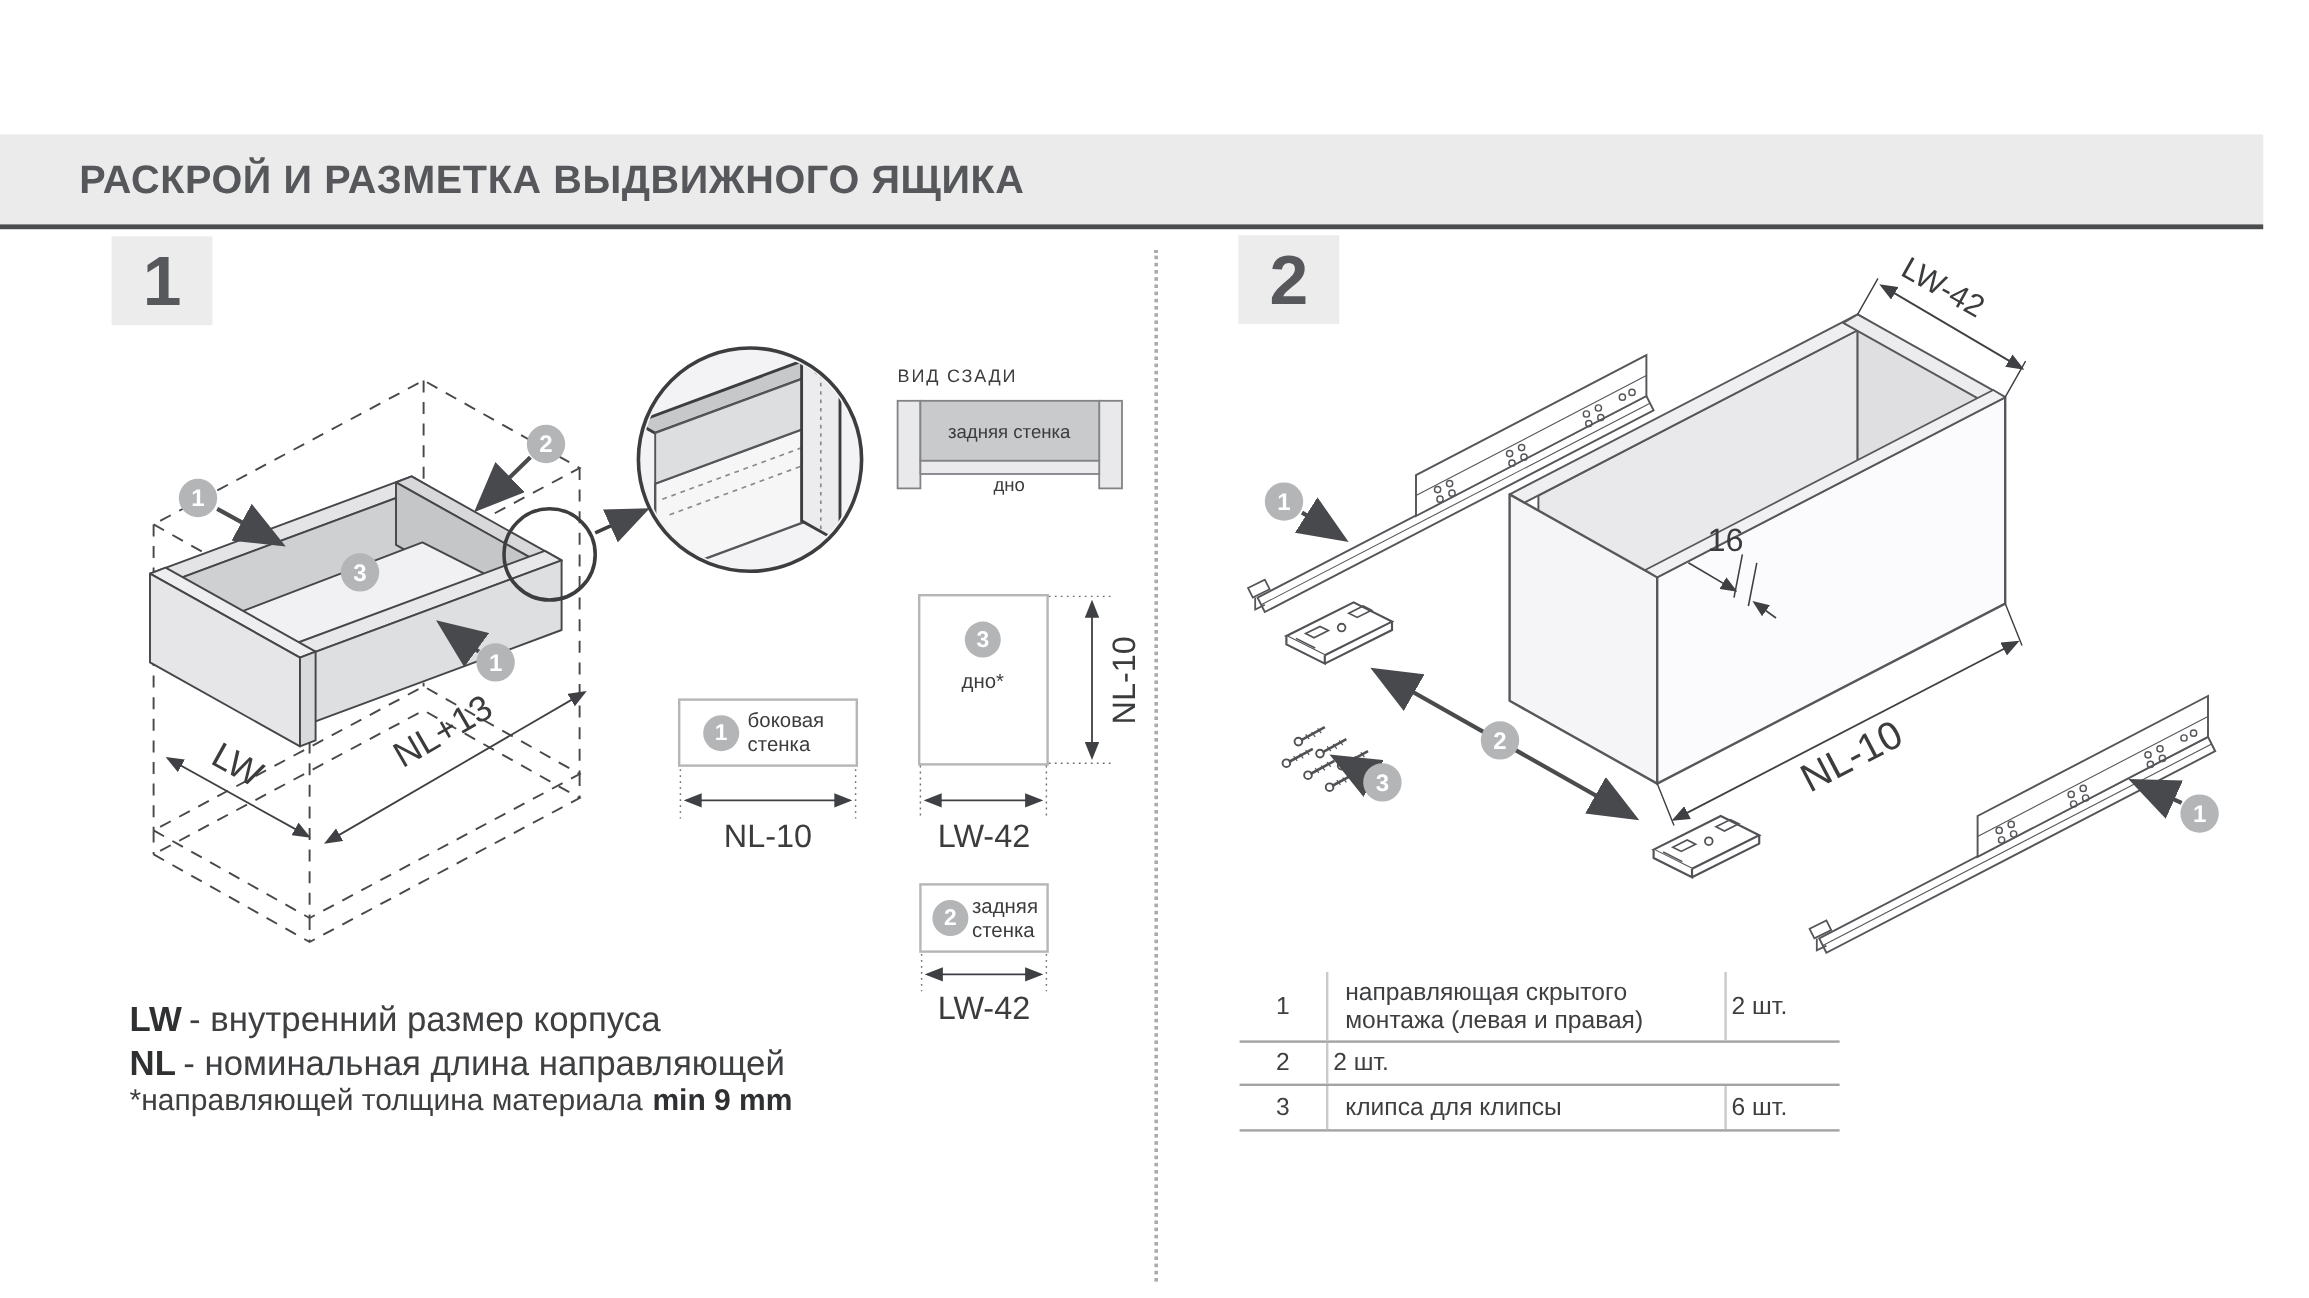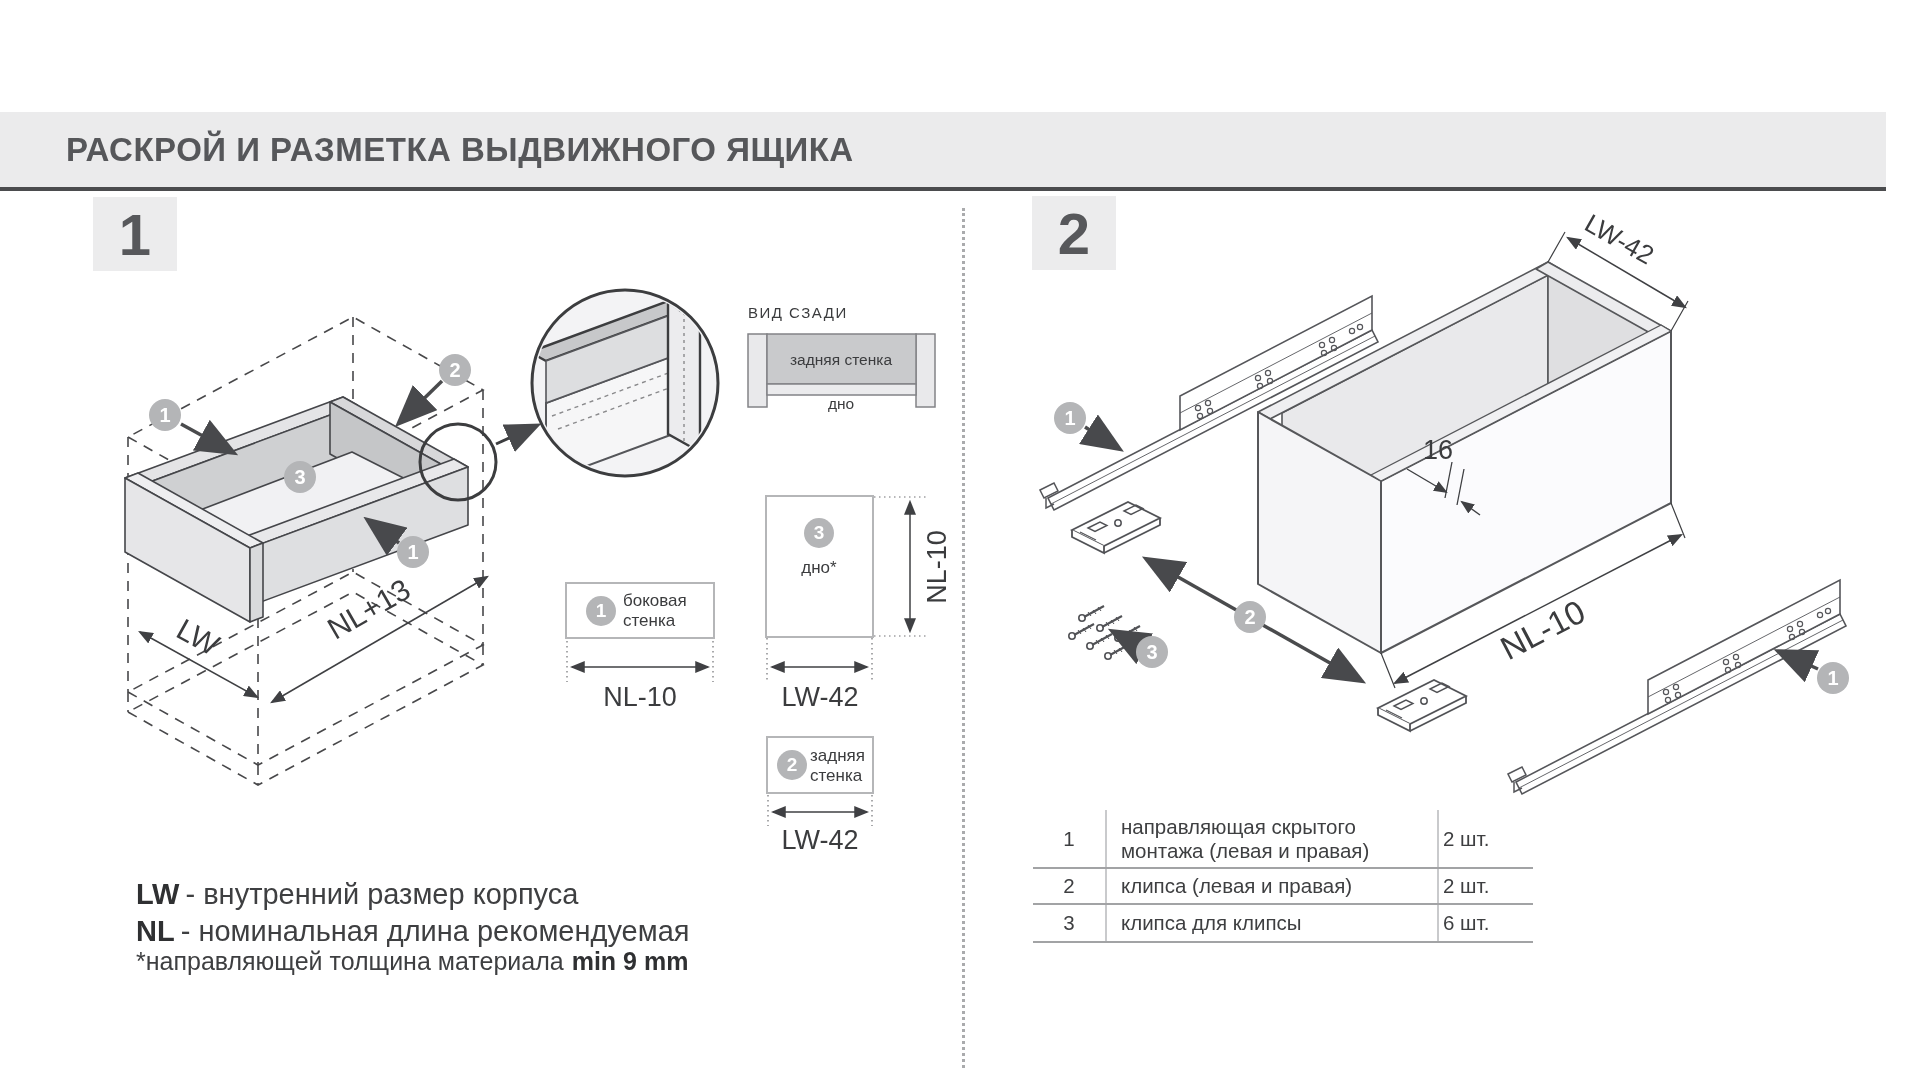--- a/index.html
+++ b/index.html
@@ -10,21 +10,21 @@
                border-bottom:4px solid #4b4c4e;box-sizing:border-box;}
   #page-title{position:absolute;left:66px;top:112px;height:75px;line-height:75px;
               font-size:33px;font-weight:bold;letter-spacing:.5px;color:#56575a;}
   .section-badge{position:absolute;width:84px;height:74px;background:#ececed;
                  display:flex;align-items:center;justify-content:center;
                  font-size:58px;font-weight:bold;color:#57585b;}
   #sec1-badge{left:93px;top:197px;}
   #sec2-badge{left:1032px;top:196px;}
   #divider{position:absolute;left:962px;top:208px;height:860px;width:0;border-left:3px dotted #aaabad;}
   
-  .legend-line{position:absolute;left:136px;font-size:29px;color:#3e3f41;white-space:nowrap;margin-top:44px;}
+  .legend-line{position:absolute;left:108px;font-size:29px;color:#3e3f41;white-space:nowrap;}
   .legend-line b{color:#2f3032;margin-right:6px;}
   #legend-note{font-size:25px;}
   #legend-note b{margin:0 0 0 8px;}
   
   #parts-table{position:absolute;left:1033px;top:810px;width:500px;font-size:20.5px;color:#3e3f41;}
   .t-row{display:flex;align-items:center;border-bottom:2px solid #a2a3a5;min-height:36px;box-sizing:border-box;}
   .t-num{width:72px;text-align:center;flex:none;align-self:stretch;display:flex;align-items:center;justify-content:center;}
   .t-name{width:332px;flex:none;border-left:2px solid #c9cacc;padding:5px 6px 5px 14px;box-sizing:border-box;
           align-self:stretch;display:flex;align-items:center;line-height:1.15;}
   .t-qty{width:94px;flex:none;border-left:2px solid #c9cacc;padding-left:4px;box-sizing:border-box;
@@ -164,21 +164,21 @@
       <path d="M768,795 L768,826 M872,795 L872,826" stroke="#707174" stroke-width="1.2" stroke-dasharray="1.5 3.5" fill="none"></path>
       <line x1="773" y1="812" x2="867" y2="812" stroke="#3f4043" stroke-width="1.5" marker-start="url(#mA)" marker-end="url(#mA)"></line>
       <text class="dimtxt" x="820" y="849" font-size="27">LW-42</text>
     </g>
   </svg>
 
   <div class="legend-line" style="top:834px">
     <b>LW</b><span>- внутренний размер корпуса</span>
   </div>
   <div class="legend-line" style="top:871px">
-    <b>NL</b><span>- номинальная длина рекомендуемая</span>
+    <b>NL</b><span>- номинальная длина направляющей</span>
   </div>
   <div class="legend-line" id="legend-note" style="top:903px">
     <span>*направляющей толщина материала</span><b>min 9 mm</b>
   </div>
 
   <svg style="left:960px;top:160px" width="964" height="650" viewBox="960 160 964 650">
     <defs>
       <g id="railG">
         <path d="M1048,498 L1372,330 L1378,342 L1054,510 Z" fill="#fff" stroke="#55565a" stroke-width="1.6"></path>
         <path d="M1051,504 L1375,336" stroke="#55565a" stroke-width="0.9" fill="none"></path>
@@ -287,21 +287,20 @@
   </svg>
 
   <div id="parts-table">
     <div class="t-row" style="min-height:48px">
       <div class="t-num">1</div>
       <div class="t-name">направляющая скрытого монтажа (левая и правая)</div>
       <div class="t-qty">2 шт.</div>
     </div>
     <div class="t-row">
       <div class="t-num">2</div>
-      <div class="t-name">клипса (левая и правая)</div>
       <div class="t-qty">2 шт.</div>
     </div>
     <div class="t-row" style="min-height:38px">
       <div class="t-num">3</div>
       <div class="t-name">клипса для клипсы</div>
       <div class="t-qty">6 шт.</div>
     </div>
   </div>
 
 </div>

